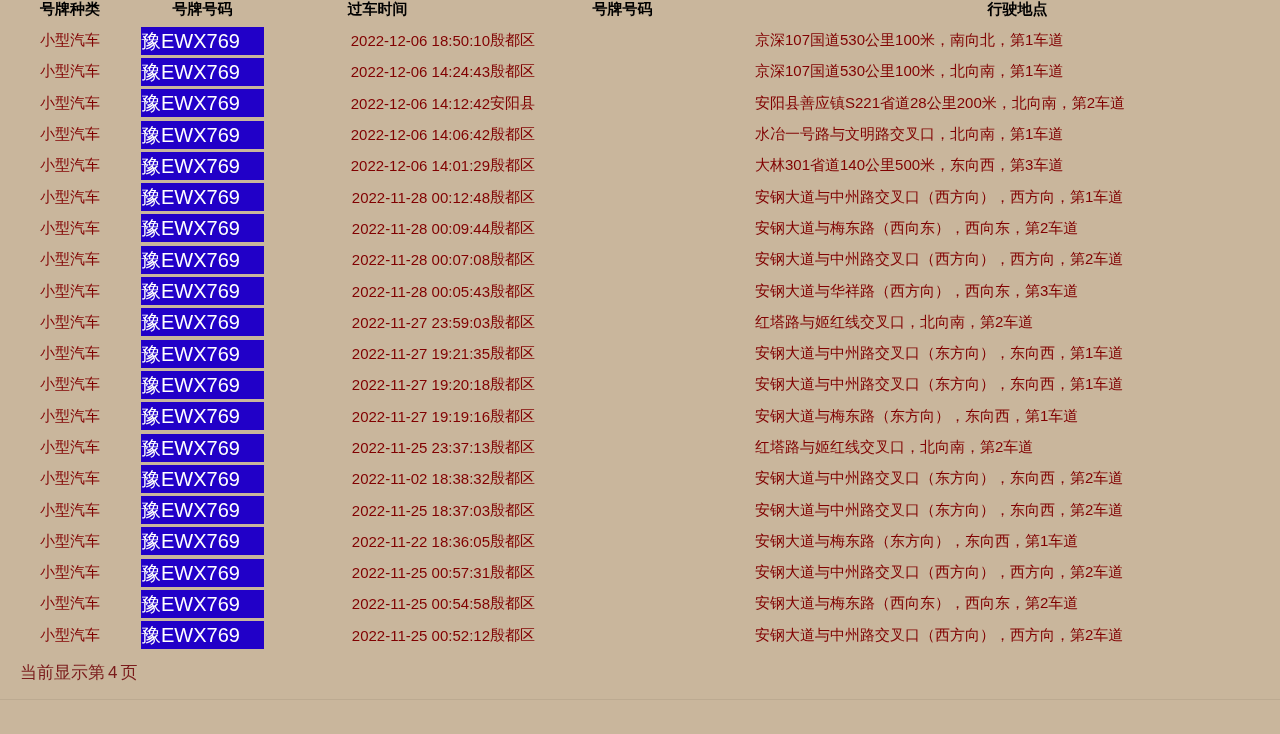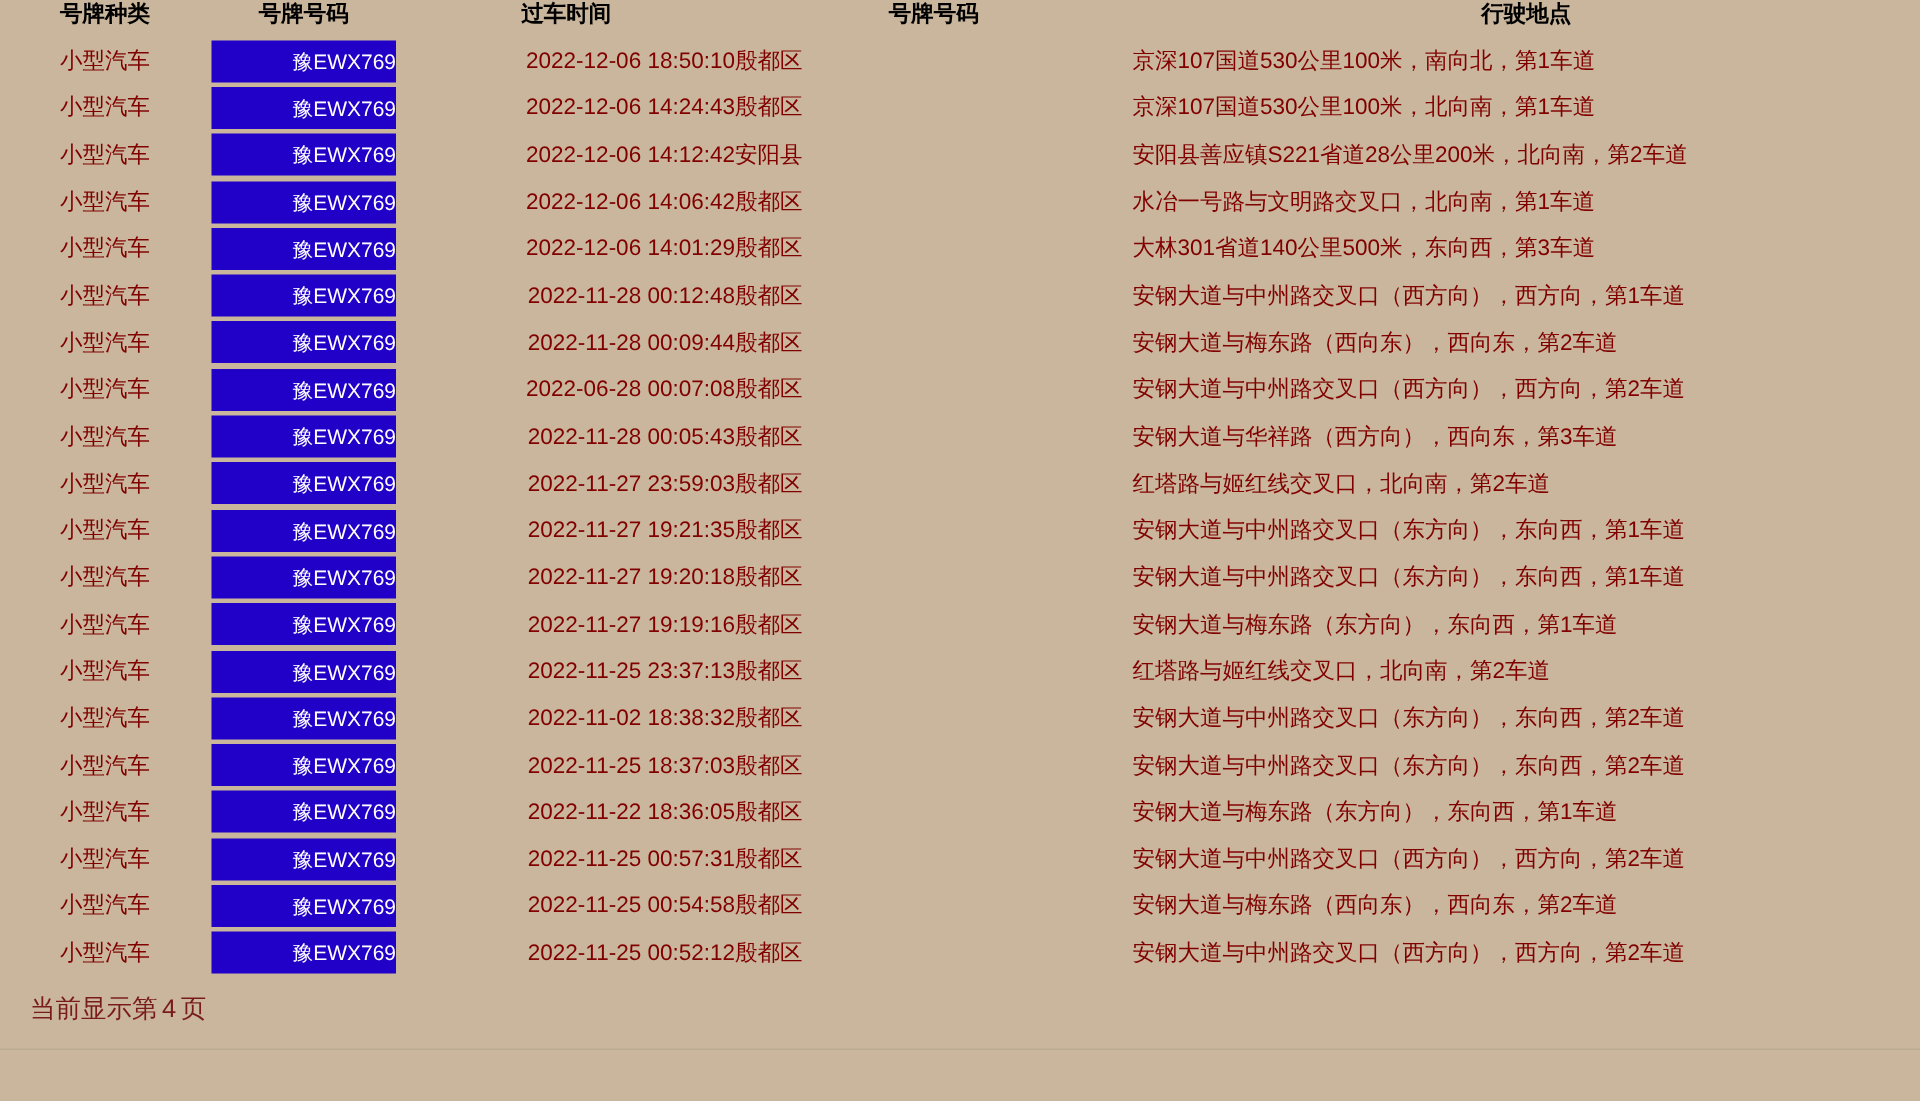--- a/index.html
+++ b/index.html
@@ -49,25 +49,25 @@
     color: #7a1b1b;
   }
   td.cell-plate {
     text-align: center;
     padding: 0;
   }
   .plate-badge {
     display: block;
     background: #2100c8;
     color: #ffffff;
-    font-size: 14px;
+    font-size: 20px;
     line-height: 28px;
     height: 28px;
     margin: 0 1px;
-    text-align: right;
+    text-align: left;
     letter-spacing: 0px;
   }
   td.cell-time {
     text-align: right;
     color: #7a1b1b;
   }
   td.cell-area {
     text-align: left;
     padding-left: 12px;
     color: #7a1b1b;
@@ -188,21 +188,21 @@
           </td>
           <td class="cell-time">2022-11-28 00:09:44</td>
           <td class="cell-area">殷都区</td>
           <td class="cell-place">安钢大道与梅东路（西向东），西向东，第2车道</td>
         </tr>
         <tr>
           <td class="cell-type">小型汽车</td>
           <td class="cell-plate">
             <span class="plate-badge">豫EWX769</span>
           </td>
-          <td class="cell-time">2022-06-28 00:07:08</td>
+          <td class="cell-time">2022-11-28 00:07:08</td>
           <td class="cell-area">殷都区</td>
           <td class="cell-place">安钢大道与中州路交叉口（西方向），西方向，第2车道</td>
         </tr>
         <tr>
           <td class="cell-type">小型汽车</td>
           <td class="cell-plate">
             <span class="plate-badge">豫EWX769</span>
           </td>
           <td class="cell-time">2022-11-28 00:05:43</td>
           <td class="cell-area">殷都区</td>

